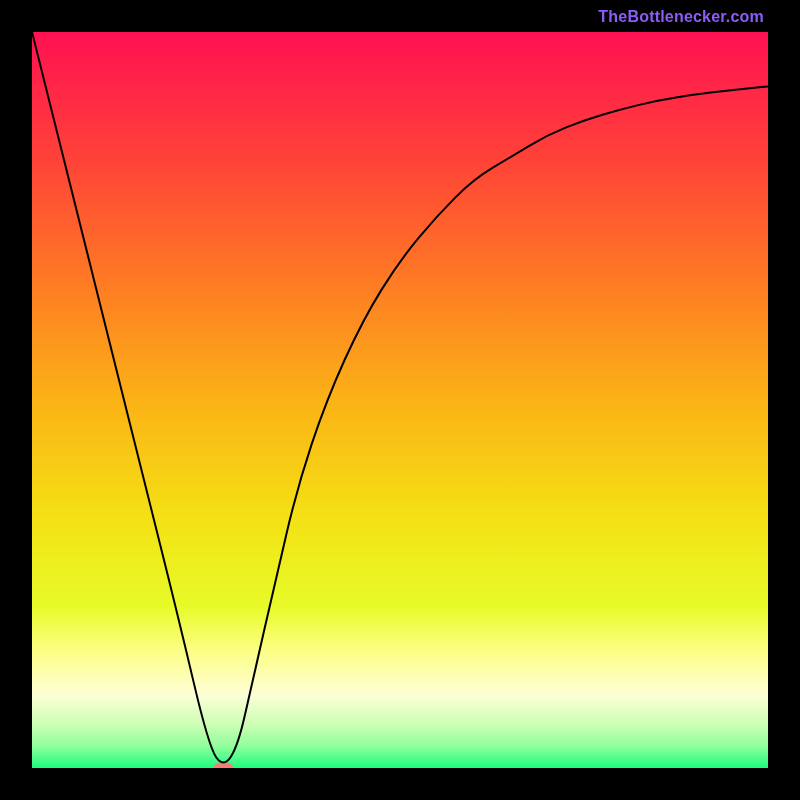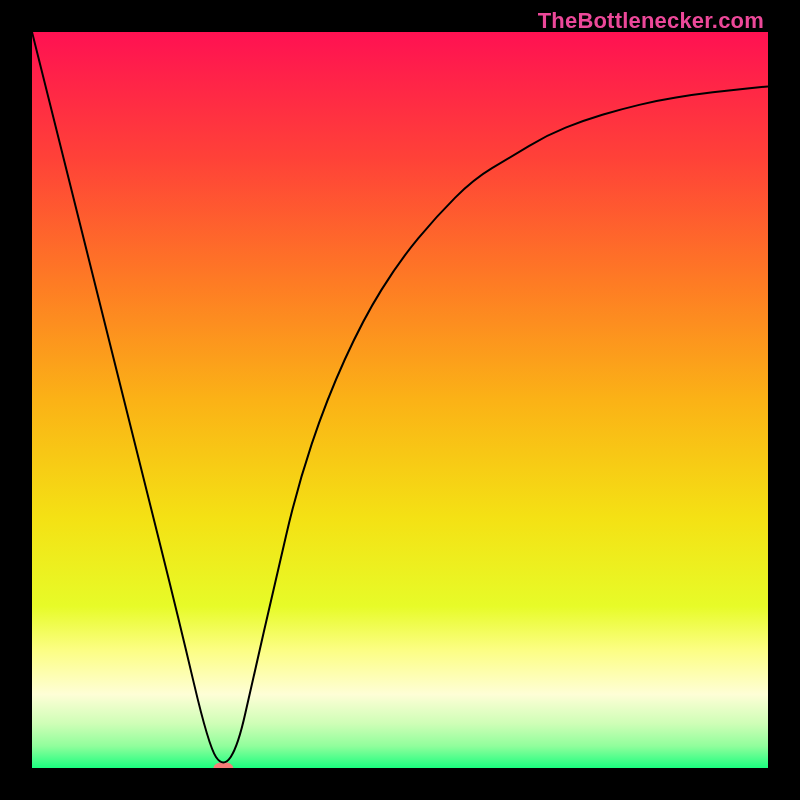--- a/index.html
+++ b/index.html
@@ -21,22 +21,22 @@
     position: absolute;
     left: 32px;
     top: 32px;
     width: 736px;
     height: 736px;
   }
   .watermark {
     position: absolute;
     right: 36px;
     top: 8px;
-    color: #ec4899;
-    font-size: 22px;
+    color: #8b5cf6;
+    font-size: 16px;
     font-weight: 600;
     letter-spacing: 0.2px;
   }
   svg { display: block; }
 </style>
 </head>
 <body>
 
 <div class="frame">
 

